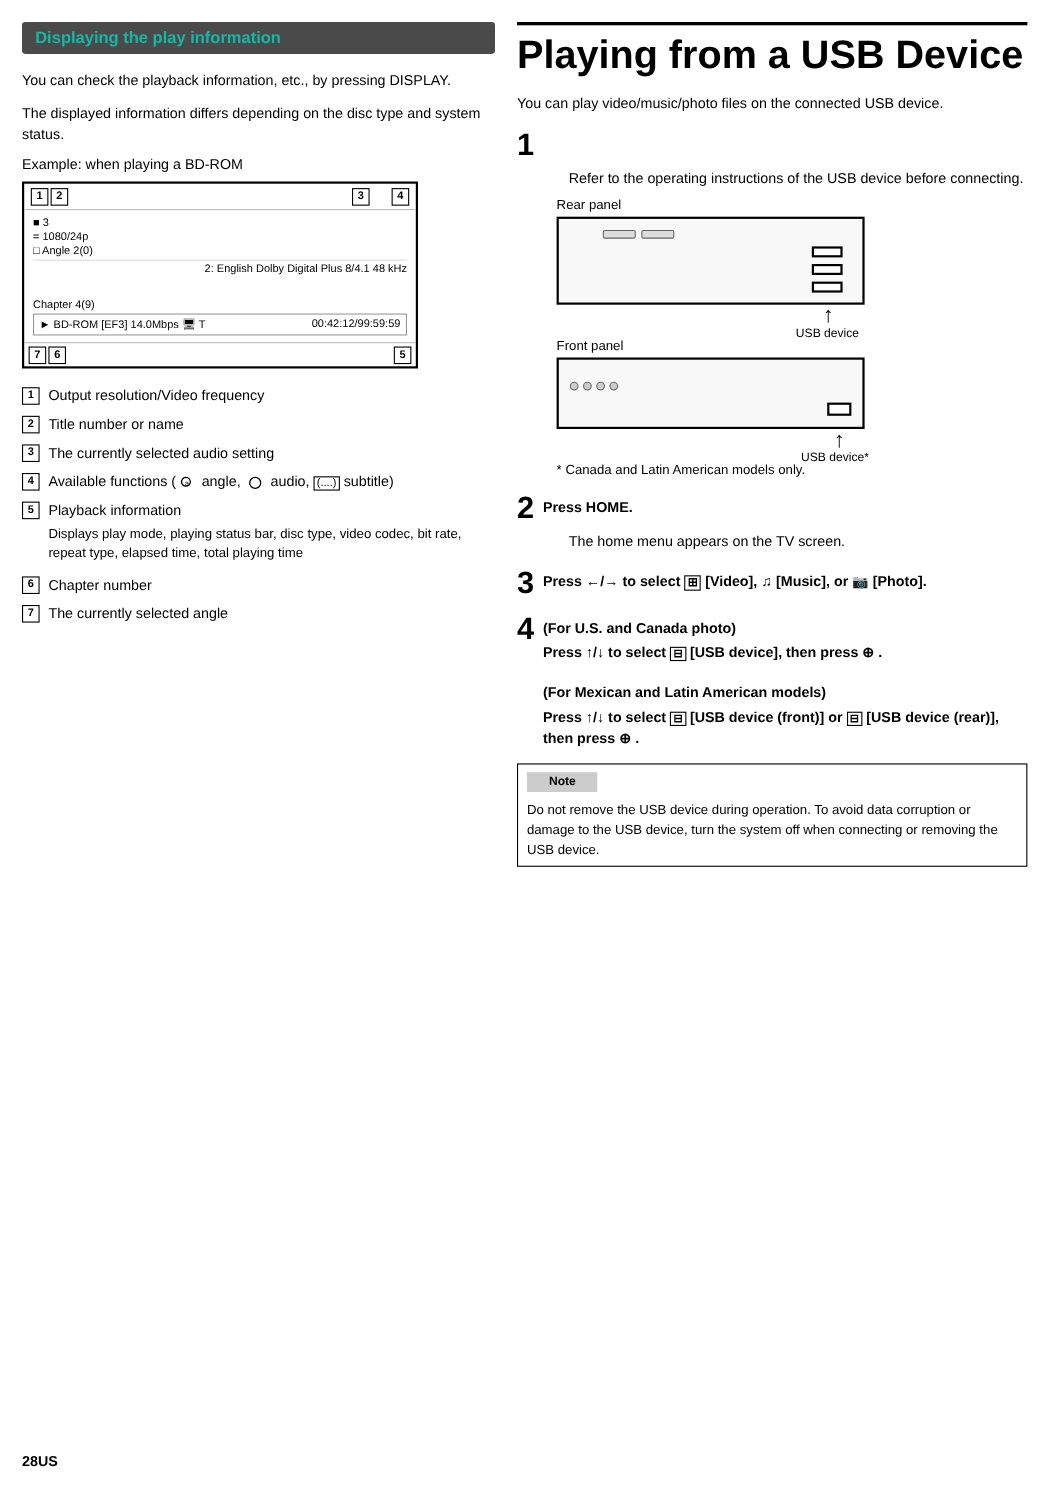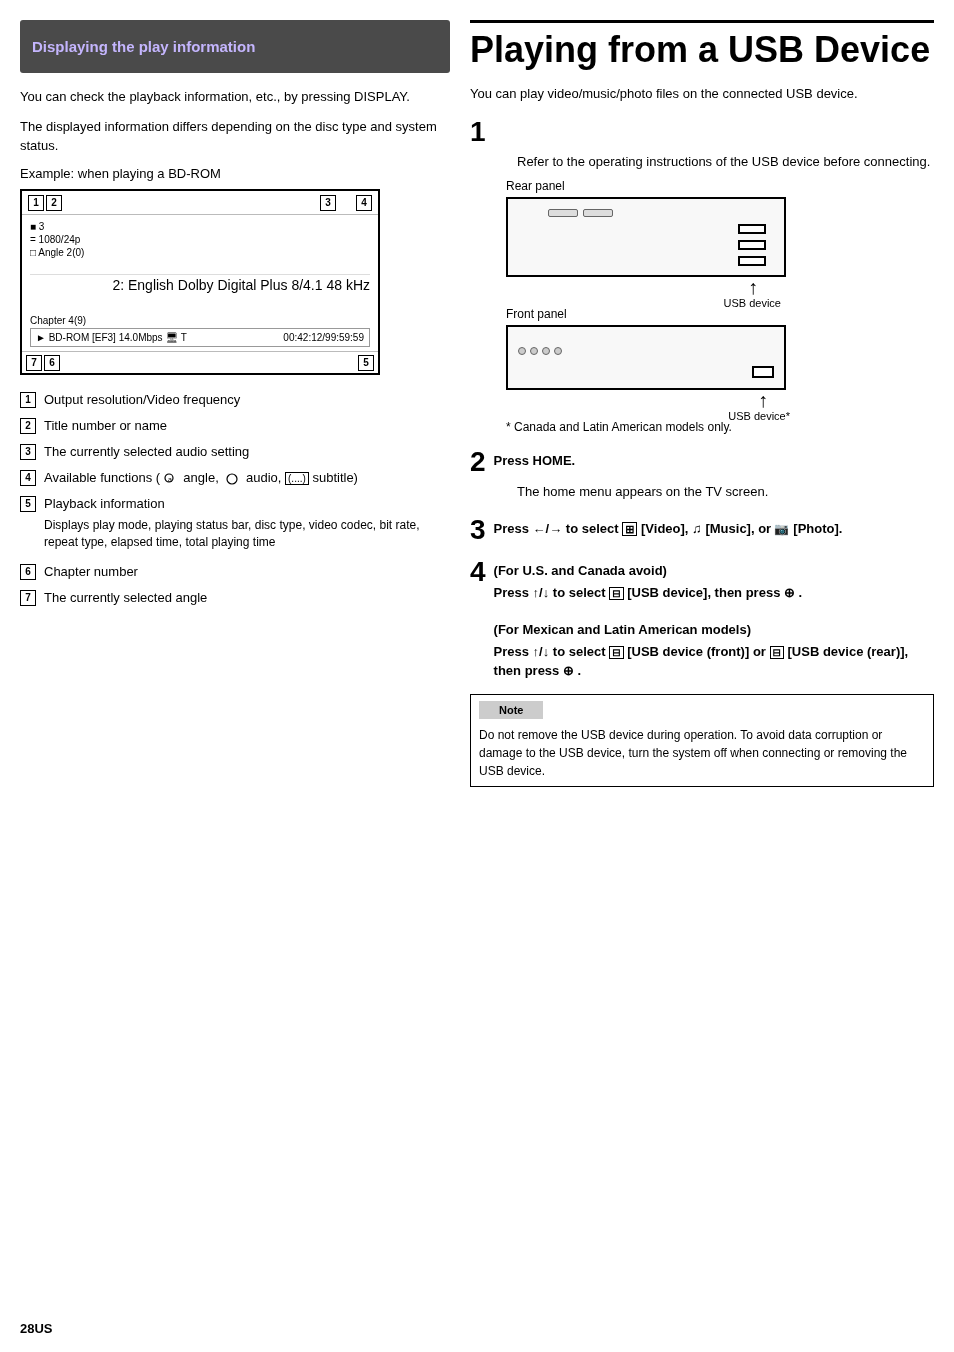--- a/index.html
+++ b/index.html
@@ -22,24 +22,24 @@
       width: 430px;
       flex-shrink: 0;
     }
     .right-col {
       flex: 1;
     }
 
     
     .section-title-box {
       background: #4a4a4a;
-      color: #c4b5fd;
+      color: #14b8a6;
       font-size: 15px;
       font-weight: bold;
-      padding: 18px 12px;
+      padding: 6px 12px;
       margin-bottom: 14px;
       border-radius: 3px;
     }
     .intro-text {
       font-size: 13px;
       line-height: 1.5;
       margin-bottom: 10px;
     }
     .example-label {
       font-size: 13px;
@@ -216,21 +216,21 @@
         <div style="display:flex; gap:20px; align-items:center;">
           <div class="num-badge">3</div>
           <div class="num-badge">4</div>
         </div>
       </div>
 
       <div class="bd-inner">
         <div class="bd-line">■ 3</div>
         <div class="bd-line">= 1080/24p</div>
         <div class="bd-line">□ Angle  2(0)</div>
-        <div style="font-size:14px; text-align:right; border-top:1px solid #ddd; padding-top:2px; margin-top:16px;">
+        <div style="font-size:10px; text-align:right; border-top:1px solid #ddd; padding-top:2px; margin-top:2px;">
           2: English  Dolby Digital Plus  8/4.1 48 kHz
         </div>
         <div style="height:20px;"></div>
         <div class="bd-line">Chapter 4(9)</div>
 
         <div style="border:1px solid #999; padding:3px 5px; margin-top:2px; font-size:10px;">
           <div style="display:flex; justify-content:space-between;">
             <span>► BD-ROM [EF3]  14.0Mbps  🖥 T</span>
             <span>00:42:12/99:59:59</span>
           </div>
@@ -381,21 +381,21 @@
           </strong>
         </span>
       </div>
     </div>
 
     <div class="step">
       <div class="step-header">
         <span class="step-number">4</span>
         <div>
           <p class="step-title">
-            <strong>(For U.S. and Canada avoid)</strong>
+            <strong>(For U.S. and Canada photo)</strong>
           </p>
           <p class="step-title">
             <strong>Press ↑/↓ to select
               <span style="border:1px solid #000; padding:0 2px; font-size:10px;">⊟</span> [USB device], then press ⊕ .
             </strong>
           </p>
           <br>
           <p class="step-title">
             <strong>(For Mexican and Latin American models)</strong>
           </p>

